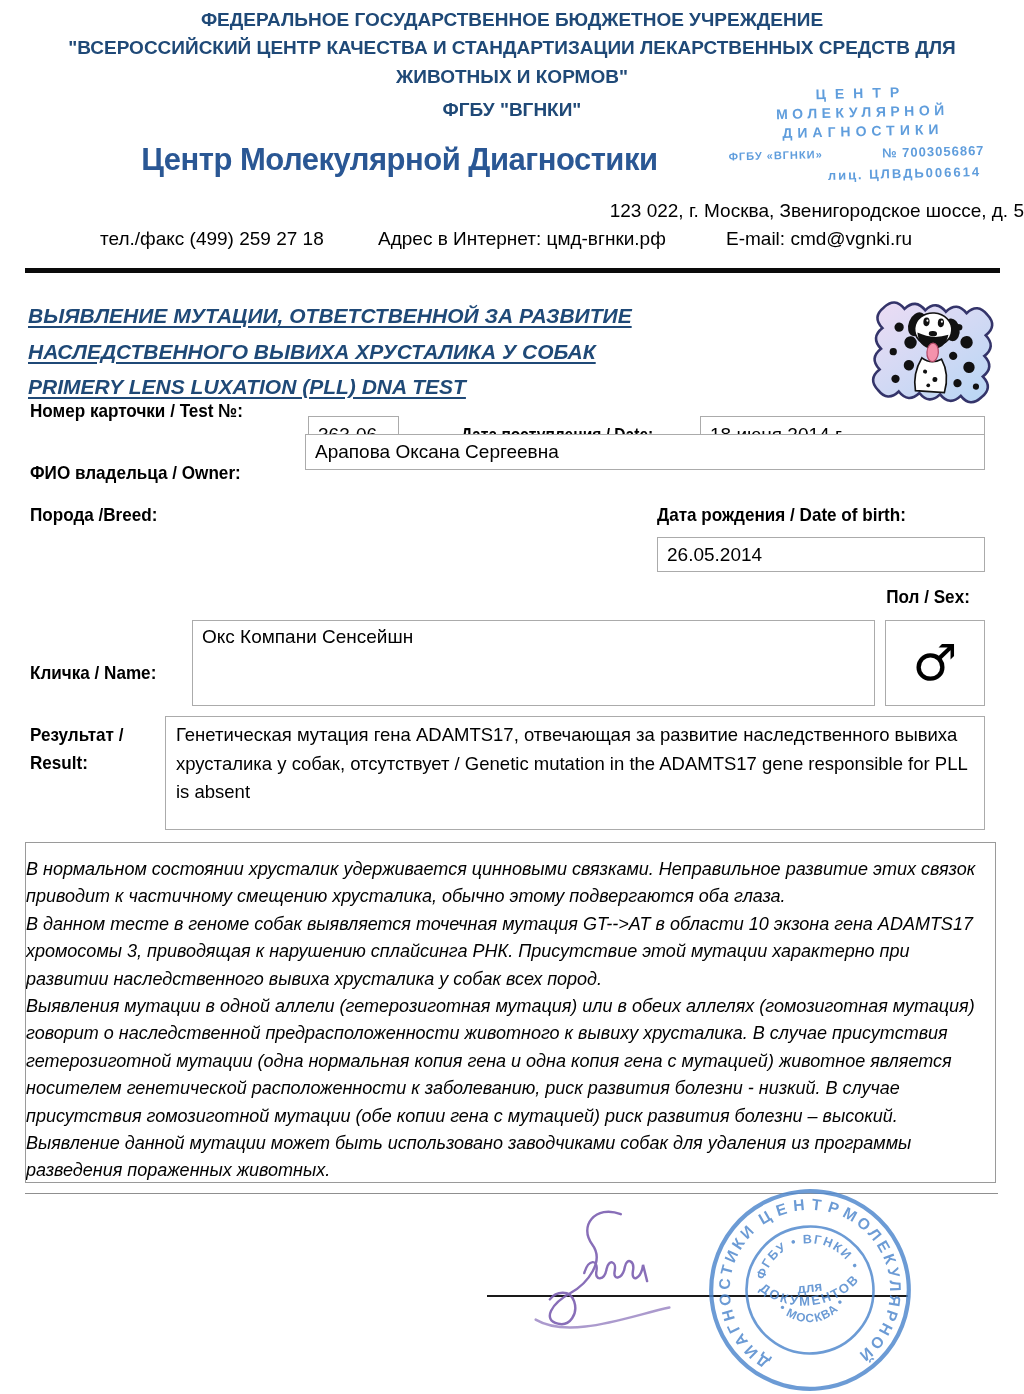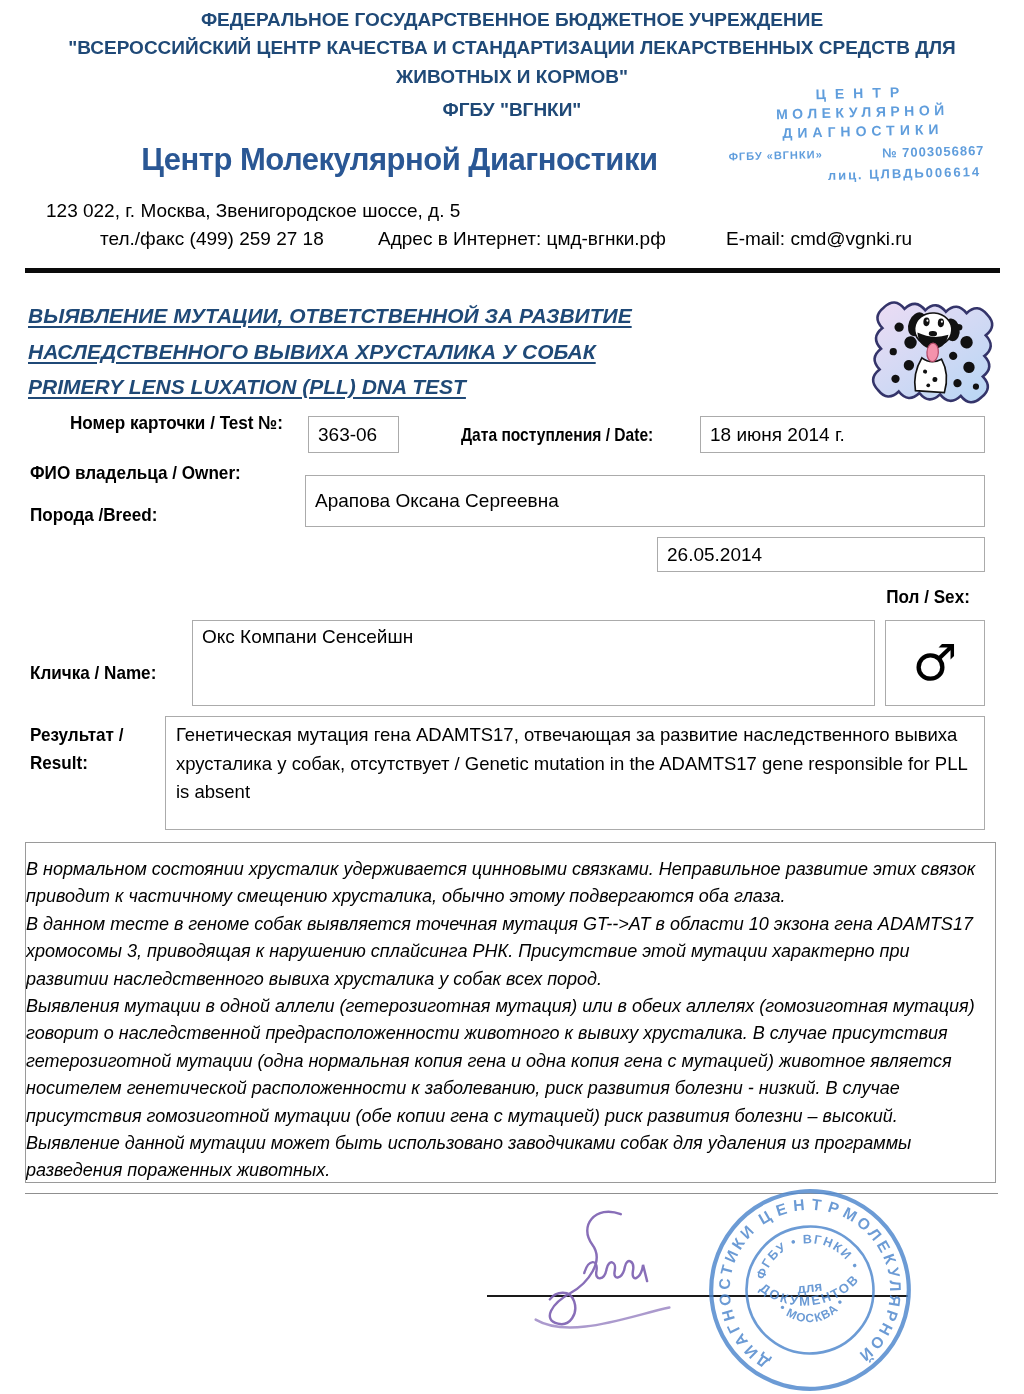--- a/index.html
+++ b/index.html
@@ -6,21 +6,21 @@
   body { background:#e8e8e8; font-family:"Liberation Sans", sans-serif; }
   .page { position:relative; width:1024px; height:1394px; background:#fff; margin:0 auto; overflow:hidden; color:#000; }
 
   
   .org-line { position:absolute; left:0; width:100%; text-align:center; color:#1f4977; font-weight:bold; font-size:19px; }
   #org1 { top:9px; }
   #org2 { top:37px; }
   #org3 { top:66px; }
   #org4 { top:99px; }
   .center-name { position:absolute; top:142px; left:0; width:78%; text-align:center; color:#2a5794; font-weight:bold; font-size:31px; letter-spacing:-0.5px; }
-  .address { position:absolute; top:200px; left:0; width:100%; text-align:left; font-size:19px;padding-left:46px; }
+  .address { position:absolute; top:200px; left:0; width:100%; text-align:right; font-size:19px; }
   .contact { position:absolute; top:228px; font-size:19px; white-space:nowrap; }
   #phone { left:100px; }
   #web   { left:378px; }
   #email { left:726px; }
 
   
   .corner-stamp { position:absolute; left:742px; top:84px; width:242px; color:#4a90d8; font-weight:bold; opacity:.88; transform:rotate(-1.5deg); z-index:3; pointer-events:none; }
   .corner-stamp div { line-height:19px; }
   .cs-l1 { text-align:center; font-size:14px; letter-spacing:9px; }
   .cs-l2 { text-align:center; font-size:14px; letter-spacing:4.5px; }
@@ -41,26 +41,26 @@
   
   .lbl { position:absolute; font-weight:bold; font-size:19px; white-space:nowrap; }
   .lbl span { display:inline-block; transform:scaleX(.9); transform-origin:left center; }
   .lbl.narrower span { transform:scaleX(.82); }
   .lbl.right { text-align:right; }
   .lbl.right span { transform-origin:right center; }
   .box { position:absolute; border:1.6px solid #ababab; font-size:19px; background:#fff; }
   .box.single { display:flex; align-items:center; padding-left:9px; }
   .box.multi  { padding:5px 9px; }
 
-  #lab-testno { left:30px; top:412px;margin-left:40px; }
+  #lab-testno { left:30px; top:400px; }
   #box-testno { left:308px; top:416px; width:91px; height:37px; }
   #lab-date   { left:461px; top:424px; }
   #box-date   { left:700px; top:416px; width:285px; height:37px; }
   #lab-owner  { left:30px;  top:462px; }
-  #box-owner  { left:305px; top:475px; width:680px; height:52px; }
+  #box-owner  { left:305px; top:434px; width:680px; height:36px; }
   #lab-breed  { left:30px;  top:504px; }
   #lab-dob    { left:657px; top:504px; }
   #box-breed  { left:25px;  top:534px; width:620px; height:81px; }
   #box-dob    { left:657px; top:537px; width:328px; height:35px; }
   #lab-sex    { left:760px; top:586px; width:210px; }
   #lab-name   { left:30px;  top:630px;margin-top:32px; }
   #box-name   { left:192px; top:620px; width:683px; height:86px; }
   #box-sex    { left:885px; top:620px; width:100px; height:86px; display:flex; align-items:center; justify-content:center; font-size:50px; font-family:"DejaVu Sans", sans-serif; font-weight:400; padding:0; }
   #lab-result1 { left:30px; top:724px; }
   #lab-result2 { left:30px; top:752px; }
@@ -162,20 +162,21 @@
   <div class="box single" id="box-date">
       <span>18 июня 2014 г.</span>
     </div>
 
   <div class="lbl" id="lab-owner"><span>ФИО владельца / Owner:</span></div>
   <div class="box single" id="box-owner">
       <span>Арапова Оксана Сергеевна</span>
     </div>
 
   <div class="lbl" id="lab-breed"><span>Порода  /Breed:</span></div>
+  <div class="lbl" id="lab-dob"><span>Дата рождения / Date of birth:</span></div>
   <div class="box single" id="box-dob">
       <span>26.05.2014</span>
     </div>
 
   <div class="lbl right" id="lab-sex"><span>Пол / Sex:</span></div>
 
   <div class="lbl" id="lab-name"><span>Кличка / Name:</span></div>
   <div class="box multi" id="box-name"><span>Окс Компани Сенсейшн</span></div>
   <div class="box" id="box-sex">
       <span>♂</span>

